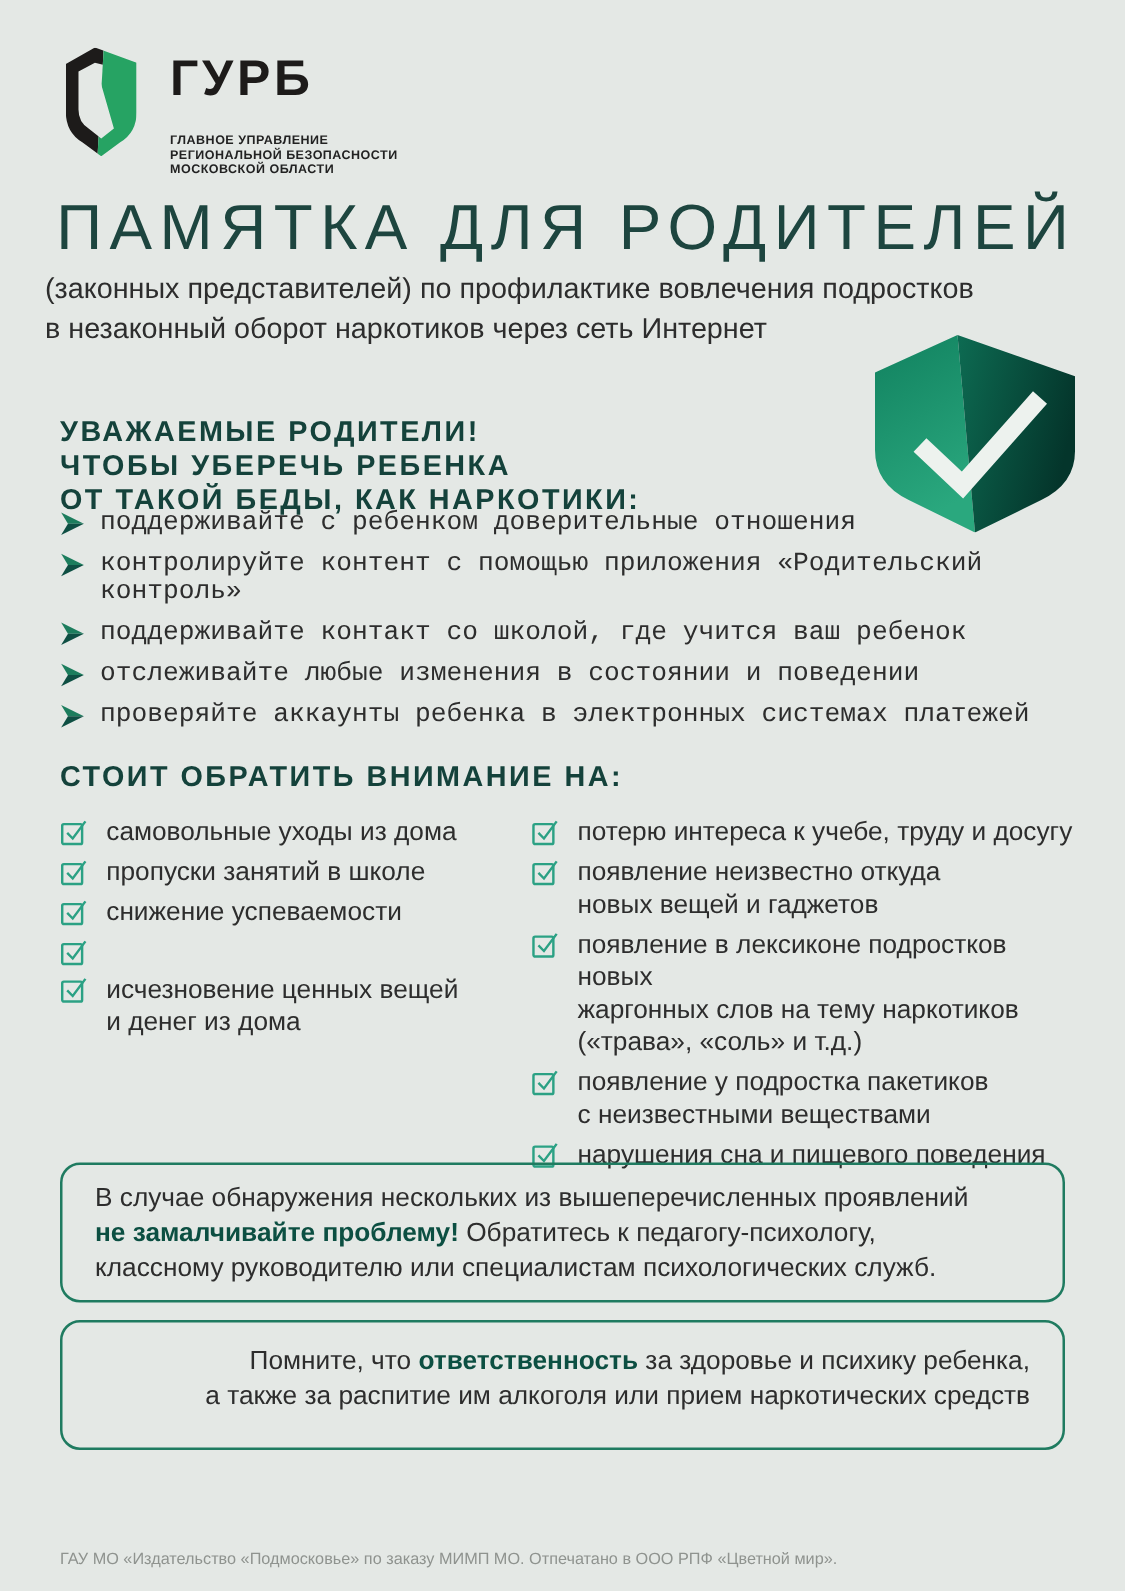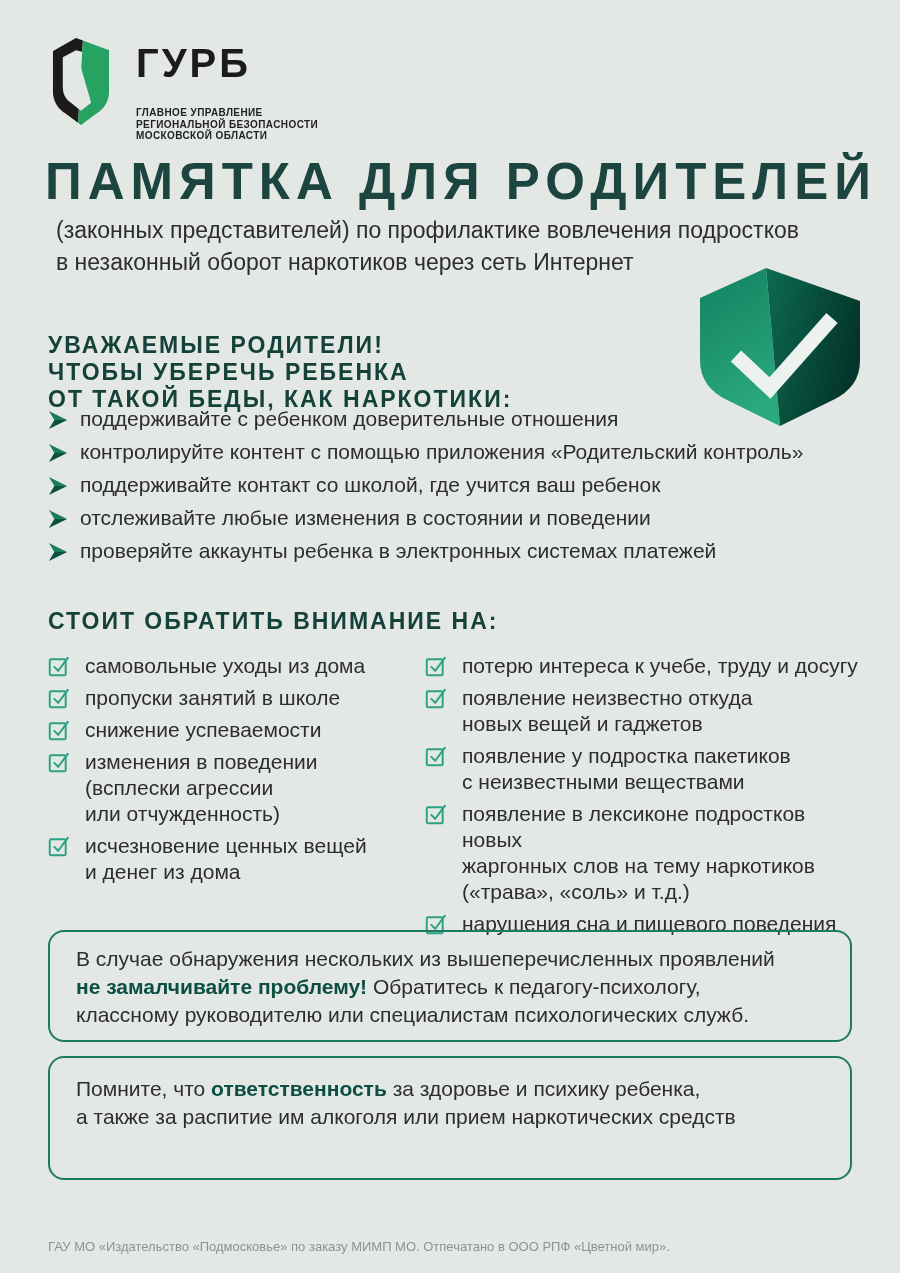--- a/index.html
+++ b/index.html
@@ -24,39 +24,39 @@
     letter-spacing: 3px; line-height: 42px; margin-top: 4px;
   }
   .logo-org {
     margin-top: 23px; font-size: 10px; font-weight: 700; color: #222;
     letter-spacing: 0.4px; line-height: 11.5px; white-space: pre-line;
   }
 
   
   .main-title {
     position: absolute; left: 45px; top: 156px;
-    font-size: 51px; font-weight: 700; color: #1d453f;
+    font-size: 51px; font-weight: 400; color: #1d453f;
     letter-spacing: 6px; white-space: nowrap; line-height: 1;
   }
   .subtitle {
-    position: absolute; left: 56px; top: 214px;
+    position: absolute; left: 36px; top: 214px;
     font-size: 23px; color: #2d2d2d; line-height: 32px; white-space: pre-line;
   }
 
   
   .hero-shield { position: absolute; left: 700px; top: 268px; width: 160px; height: 158px; }
 
   
   .advice-heading {
     position: absolute; left: 48px; top: 332px;
     font-size: 23px; font-weight: 700; color: #14423b;
     letter-spacing: 2px; line-height: 27px; white-space: pre-line;
   }
   .advice-list { position: absolute; left: 48px; top: 408px; width: 820px; }
-  .advice-item { display: flex; align-items: center; margin-bottom: 11px; }
+  .advice-item { display: flex; align-items: flex-start; margin-bottom: 11px; font-family: Liberation Mono, monospace; }
   .advice-item .arrow-wrap { flex: 0 0 20px; margin-top: 1px; }
   .advice-item .arrow-wrap svg { width: 20px; height: 20px; display: block; }
   .advice-item .advice-text { margin-left: 12px; font-size: 21px; line-height: 22px; }
 
   
   .attention-heading {
     position: absolute; left: 48px; top: 608px;
     font-size: 23px; font-weight: 700; color: #14423b;
     letter-spacing: 2px; line-height: 27px;
   }
@@ -72,21 +72,21 @@
   .check-item .check-text { margin-left: 14px; font-size: 21px; line-height: 26px; white-space: pre-line; }
 
   
   .notice-box {
     position: absolute; left: 48px; width: 804px;
     border: 2px solid #1f7b60; border-radius: 16px;
     padding: 13px 26px; background: transparent;
     font-size: 21px; line-height: 28px; white-space: pre-line;
   }
   .notice-box-1 { top: 930px; height: 112px; }
-  .notice-box-2 { top: 1056px; height: 124px; padding-top: 17px; }
+  .notice-box-2 { top: 1056px; height: 104px; padding-top: 17px; text-align: right; }
   .seg-b { font-weight: 700; color: #0c4f42; }
 
   
   .footer { position: absolute; left: 48px; top: 1199px; width: 820px;
     font-size: 13px; line-height: 19px; color: #8f938f; white-space: pre-wrap; }
 </style>
 </head>
 <body>
 
 <div class="page">
@@ -222,23 +222,20 @@
     <span class="check-text">снижение успеваемости</span>
   </div>
 
   <div class="check-item">
     <span class="check-wrap">
       <svg viewBox="0 0 26 26" xmlns="http://www.w3.org/2000/svg">
         <rect x="2" y="6" width="18" height="18" rx="1.5" fill="none" stroke="#2ba184" stroke-width="2.2"></rect>
         <path d="M6.5,14 L11.5,19 L23,3.5" fill="none" stroke="#2ba184" stroke-width="2.2"></path>
       </svg>
     </span>
-    <span class="check-text">изменения в поведении
-(всплески агрессии
-или отчужденность)</span>
   </div>
 
   <div class="check-item">
     <span class="check-wrap">
       <svg viewBox="0 0 26 26" xmlns="http://www.w3.org/2000/svg">
         <rect x="2" y="6" width="18" height="18" rx="1.5" fill="none" stroke="#2ba184" stroke-width="2.2"></rect>
         <path d="M6.5,14 L11.5,19 L23,3.5" fill="none" stroke="#2ba184" stroke-width="2.2"></path>
       </svg>
     </span>
     <span class="check-text">исчезновение ценных вещей
@@ -258,43 +255,43 @@
 
   <div class="check-item">
     <span class="check-wrap">
       <svg viewBox="0 0 26 26" xmlns="http://www.w3.org/2000/svg">
         <rect x="2" y="6" width="18" height="18" rx="1.5" fill="none" stroke="#2ba184" stroke-width="2.2"></rect>
         <path d="M6.5,14 L11.5,19 L23,3.5" fill="none" stroke="#2ba184" stroke-width="2.2"></path>
       </svg>
     </span>
     <span class="check-text">появление неизвестно откуда
 новых вещей и гаджетов</span>
-  </div>
-
-  <div class="check-item">
-    <span class="check-wrap">
-      <svg viewBox="0 0 26 26" xmlns="http://www.w3.org/2000/svg">
-        <rect x="2" y="6" width="18" height="18" rx="1.5" fill="none" stroke="#2ba184" stroke-width="2.2"></rect>
-        <path d="M6.5,14 L11.5,19 L23,3.5" fill="none" stroke="#2ba184" stroke-width="2.2"></path>
-      </svg>
-    </span>
-    <span class="check-text">появление у подростка пакетиков
-с неизвестными веществами</span>
   </div>
 
   <div class="check-item">
     <span class="check-wrap">
       <svg viewBox="0 0 26 26" xmlns="http://www.w3.org/2000/svg">
         <rect x="2" y="6" width="18" height="18" rx="1.5" fill="none" stroke="#2ba184" stroke-width="2.2"></rect>
         <path d="M6.5,14 L11.5,19 L23,3.5" fill="none" stroke="#2ba184" stroke-width="2.2"></path>
       </svg>
     </span>
     <span class="check-text">появление в лексиконе подростков новых
 жаргонных слов на тему наркотиков
 («трава», «соль» и т.д.)</span>
+  </div>
+
+  <div class="check-item">
+    <span class="check-wrap">
+      <svg viewBox="0 0 26 26" xmlns="http://www.w3.org/2000/svg">
+        <rect x="2" y="6" width="18" height="18" rx="1.5" fill="none" stroke="#2ba184" stroke-width="2.2"></rect>
+        <path d="M6.5,14 L11.5,19 L23,3.5" fill="none" stroke="#2ba184" stroke-width="2.2"></path>
+      </svg>
+    </span>
+    <span class="check-text">появление у подростка пакетиков
+с неизвестными веществами</span>
   </div>
 
   <div class="check-item">
     <span class="check-wrap">
       <svg viewBox="0 0 26 26" xmlns="http://www.w3.org/2000/svg">
         <rect x="2" y="6" width="18" height="18" rx="1.5" fill="none" stroke="#2ba184" stroke-width="2.2"></rect>
         <path d="M6.5,14 L11.5,19 L23,3.5" fill="none" stroke="#2ba184" stroke-width="2.2"></path>
       </svg>
     </span>
     <span class="check-text">нарушения сна и пищевого поведения</span>

